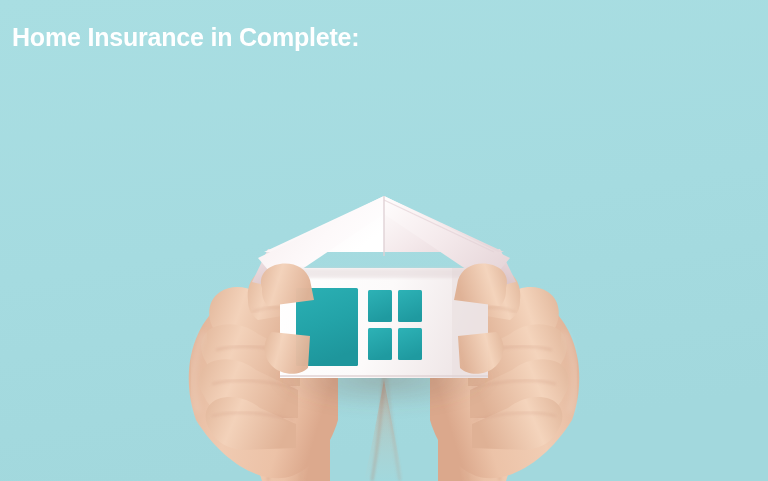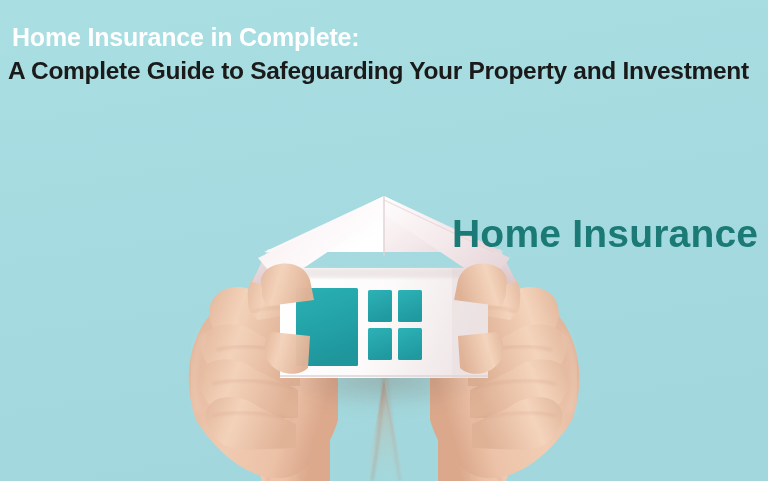--- a/index.html
+++ b/index.html
@@ -318,18 +318,16 @@
         <path d="M272,332 C262,340 262,356 272,366
                  C282,376 300,376 308,368 L310,336 Z" fill="url(#fingerL)" opacity="0.97"></path>
         <path d="M496,332 C506,340 506,356 496,366
                  C486,376 468,376 460,368 L458,336 Z" fill="url(#fingerR)" opacity="0.97"></path>
       </g>
     </svg>
   </div>
 
   <div id="headline">
     <div id="headline-line1">Home Insurance in Complete:</div>
-    <div id="headline-line2">A Complete Guide to Safeguarding Your Property and Investment</div>
   </div>
 
-  <div id="wordmark">Home Insurance</div>
 
 </div>
 
 </body></html>

